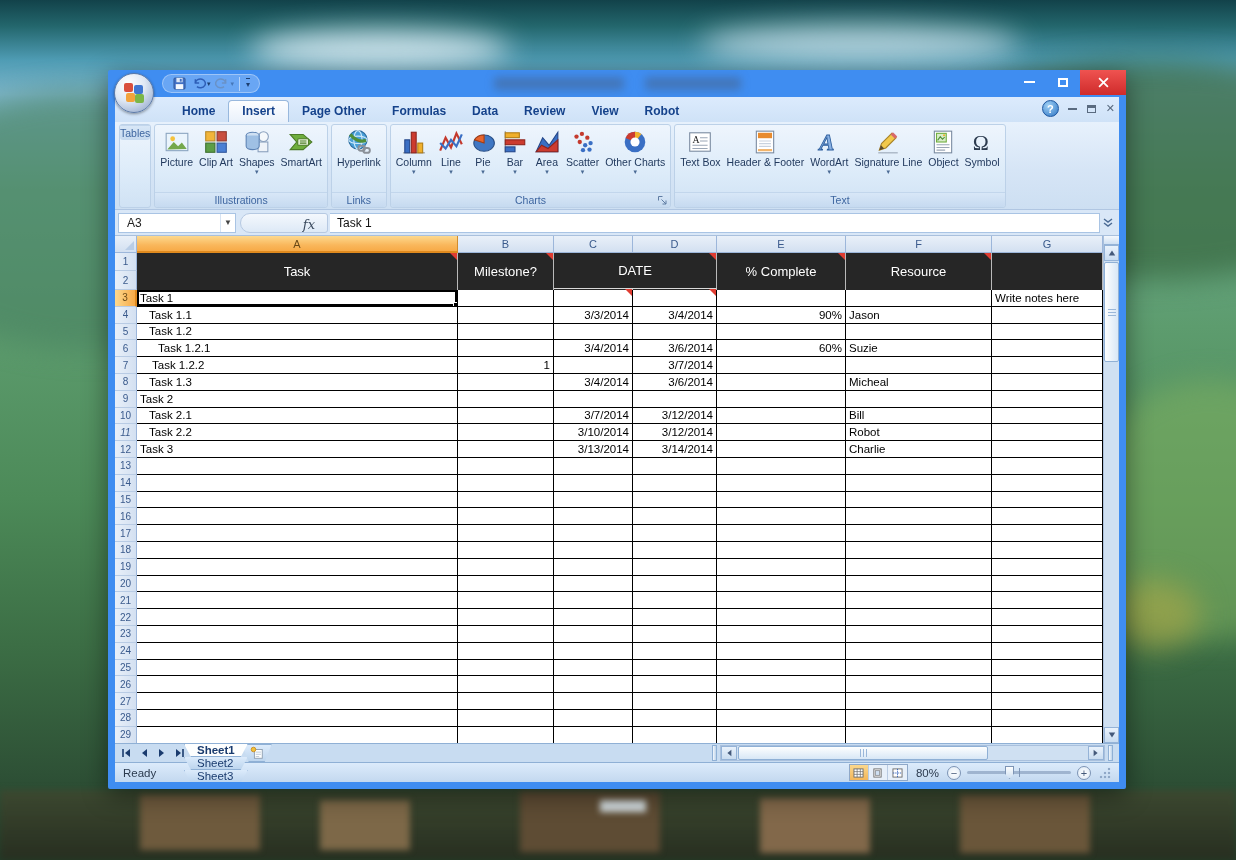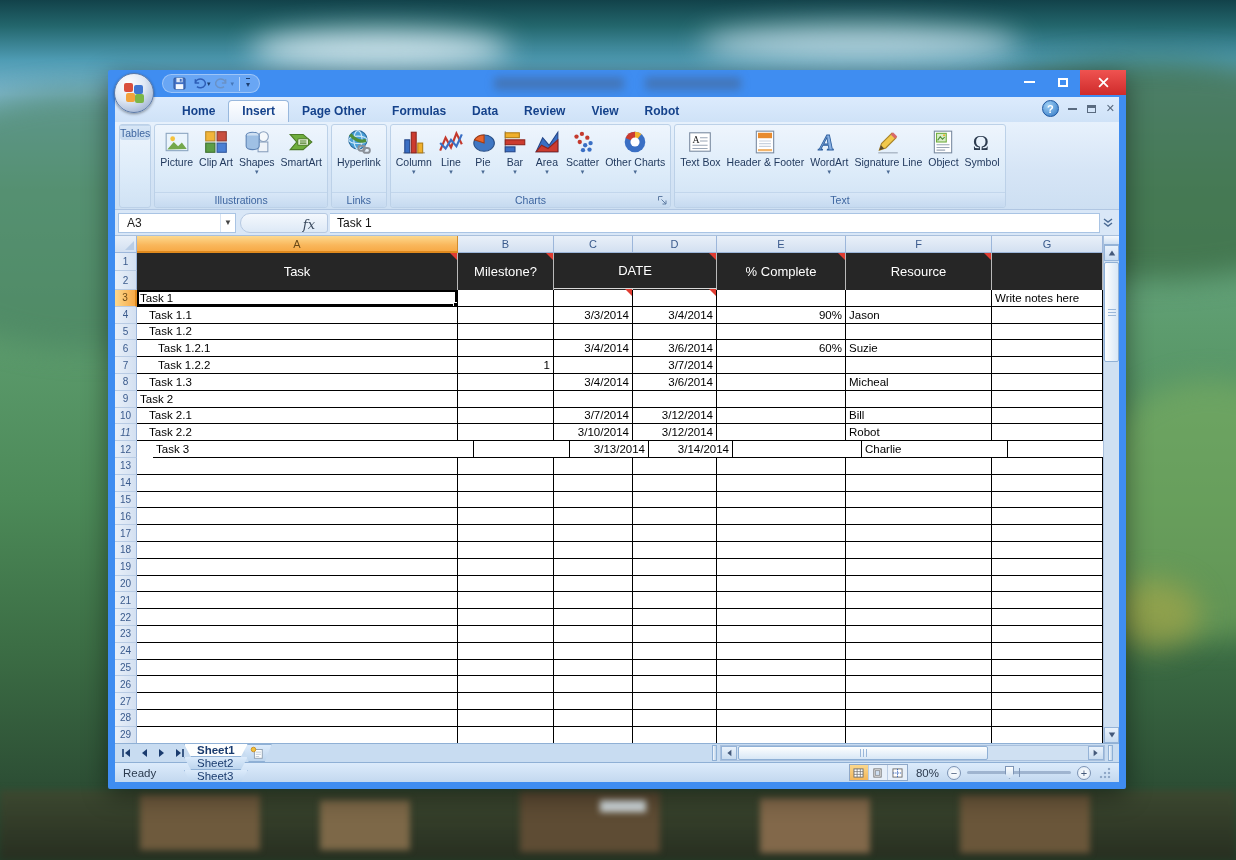--- a/index.html
+++ b/index.html
@@ -548,21 +548,21 @@
                 <div class="drow" style="height: 16.8px;">
                   <div class="dcell" style="width: 321px; padding-left: 21px;">Task 1.2.1</div>
                   <div class="dcell rt" style="width: 96px;"></div>
                   <div class="dcell rt" style="width: 79px;">3/4/2014</div>
                   <div class="dcell rt" style="width: 84px;">3/6/2014</div>
                   <div class="dcell rt" style="width: 129px;">60%</div>
                   <div class="dcell" style="width: 146px;">Suzie</div>
                   <div class="dcell" style="width: 111px;"></div>
                 </div>
                 <div class="drow" style="height: 16.8px;">
-                  <div class="dcell" style="width: 321px; padding-left: 21px;">Task 1.2.2</div>
+                  <div class="dcell" style="width: 321px; padding-left: 15px;">Task 1.2.2</div>
                   <div class="dcell rt" style="width: 96px;">1</div>
                   <div class="dcell rt" style="width: 79px;"></div>
                   <div class="dcell rt" style="width: 84px;">3/7/2014</div>
                   <div class="dcell rt" style="width: 129px;"></div>
                   <div class="dcell" style="width: 146px;"></div>
                   <div class="dcell" style="width: 111px;"></div>
                 </div>
                 <div class="drow" style="height: 16.8px;">
                   <div class="dcell" style="width: 321px; padding-left: 12px;">Task 1.3</div>
                   <div class="dcell rt" style="width: 96px;"></div>
@@ -592,21 +592,21 @@
                 </div>
                 <div class="drow" style="height: 16.8px;">
                   <div class="dcell" style="width: 321px; padding-left: 12px;">Task 2.2</div>
                   <div class="dcell rt" style="width: 96px;"></div>
                   <div class="dcell rt" style="width: 79px;">3/10/2014</div>
                   <div class="dcell rt" style="width: 84px;">3/12/2014</div>
                   <div class="dcell rt" style="width: 129px;"></div>
                   <div class="dcell" style="width: 146px;">Robot</div>
                   <div class="dcell" style="width: 111px;"></div>
                 </div>
-                <div class="drow" style="height: 16.8px; margin-left: 16px;">
+                <div class="drow" style="height: 16.8px;">
                   <div class="dcell" style="width: 321px;">Task 3</div>
                   <div class="dcell rt" style="width: 96px;"></div>
                   <div class="dcell rt" style="width: 79px;">3/13/2014</div>
                   <div class="dcell rt" style="width: 84px;">3/14/2014</div>
                   <div class="dcell rt" style="width: 129px;"></div>
                   <div class="dcell" style="width: 146px;">Charlie</div>
                   <div class="dcell" style="width: 111px;"></div>
                 </div>
                 <div class="drow" style="height: 16.8px;">
                   <div class="dcell" style="width: 321px;"></div>

